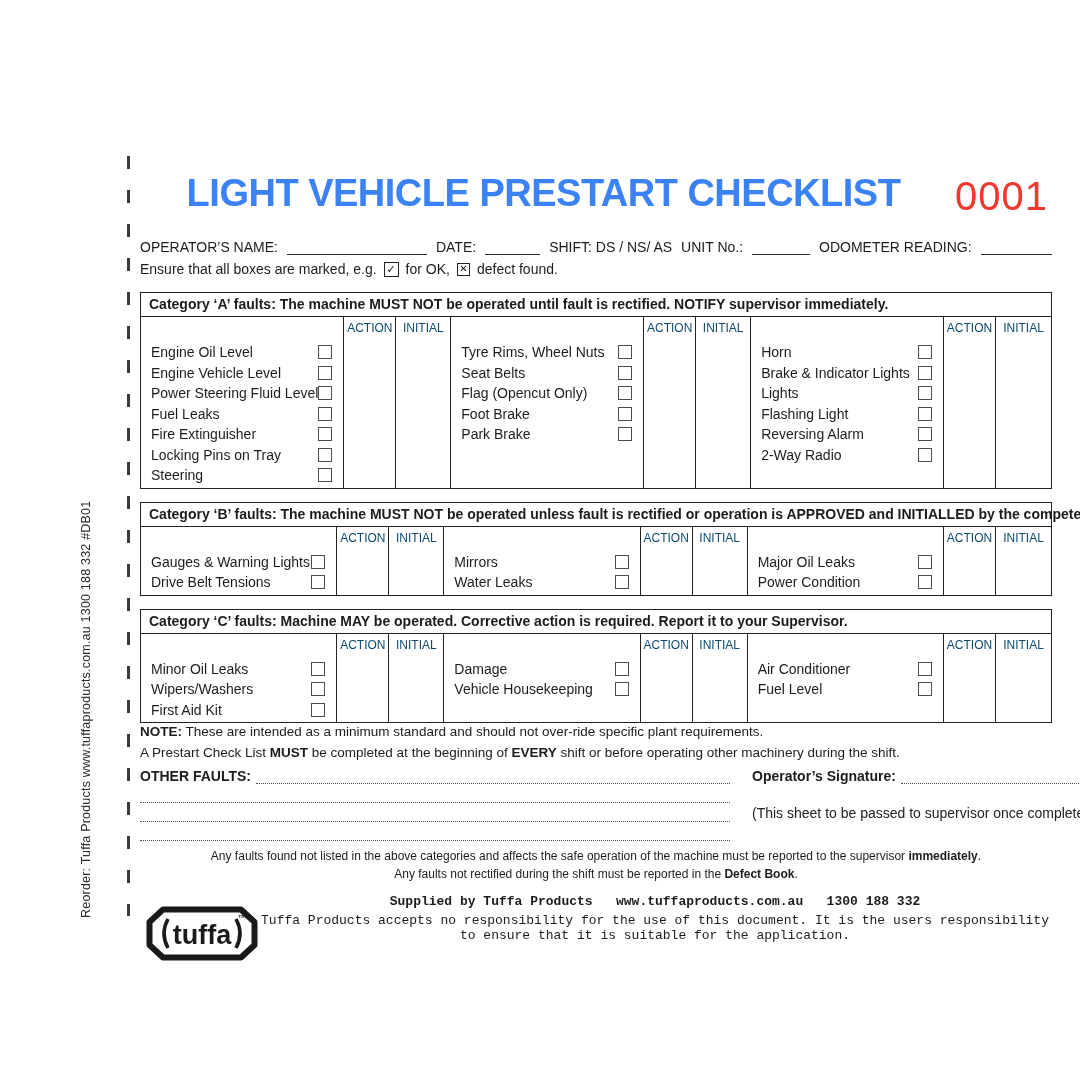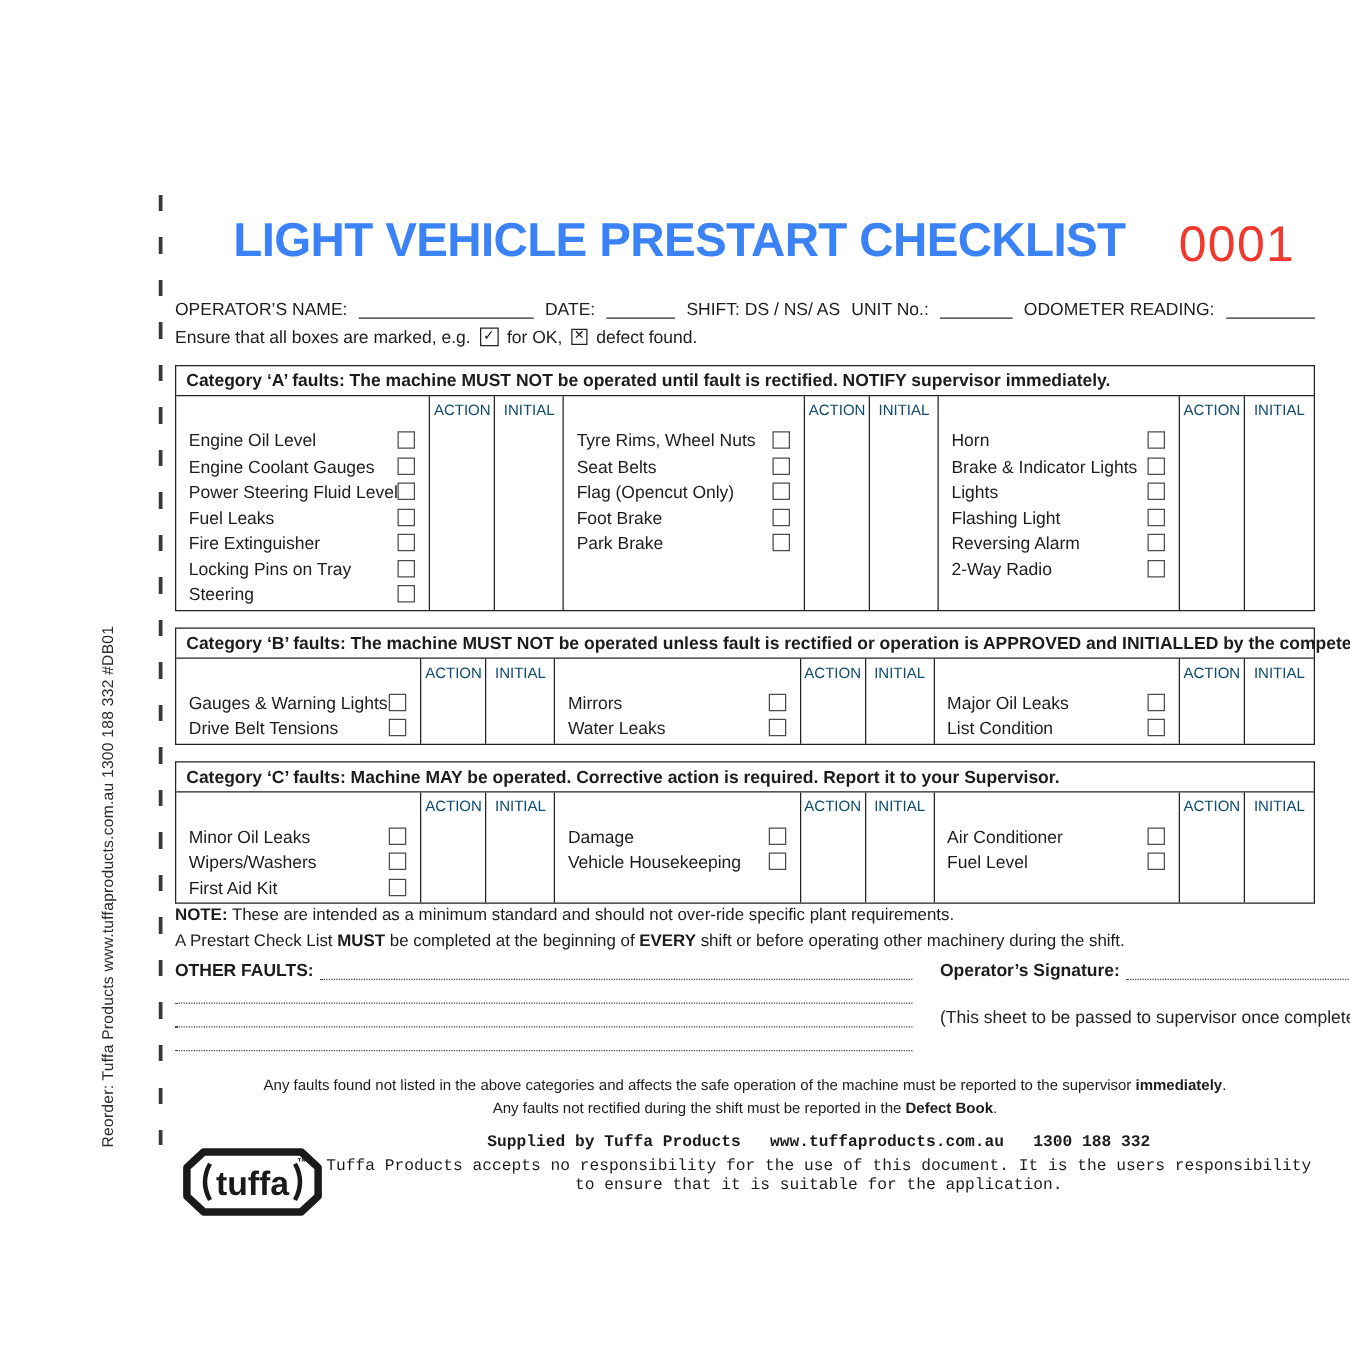--- a/index.html
+++ b/index.html
@@ -15,21 +15,21 @@
   .reorder-text { position:absolute; left:79px; top:478px; height:440px; width:16px;
     writing-mode:vertical-rl; transform:rotate(180deg); font-size:12.5px; color:#2a2a2a;
     white-space:nowrap; letter-spacing:0.2px; }
 
   .doc { position:absolute; left:140px; top:160px; width:912px; }
 
   
   .title-row { position:relative; margin-top:12px; height:48px; }
   .doc-title { position:absolute; left:0; right:105px; text-align:center;
     font-size:38px; font-weight:bold; letter-spacing:-0.5px; color:#3b82f6; white-space:nowrap; }
-  .serial { position:absolute; right:16px; top:2px; font-size:40px; letter-spacing:1px; }
+  .serial { position:absolute; right:4px; top:2px; font-size:40px; letter-spacing:1px; }
 
   
   .fields-row { display:flex; align-items:flex-end; gap:9px; margin-top:17px;
     font-size:14px; height:18px; white-space:nowrap; }
   .blank { display:inline-block; border-bottom:1.4px solid #2a2a2a; height:15px; }
   .blank.grow { flex:1; }
 
   .ensure-row { display:flex; align-items:center; gap:7px; margin-top:4px;
     font-size:14px; height:20px; }
   .ex-box { display:inline-flex; align-items:center; justify-content:center;
@@ -115,21 +115,21 @@
         <div class="cat cat-a">
           <div class="cat-header">Category ‘A’ faults: The machine MUST NOT be operated until fault is rectified. NOTIFY supervisor immediately.</div>
           <div class="cat-body">
             <div class="group">
               <div class="label-col">
                 <div class="item">
                   <span class="item-label">Engine Oil Level</span>
                   <span class="checkbox"></span>
                 </div>
                 <div class="item">
-                  <span class="item-label">Engine Coolant Gauges</span>
+                  <span class="item-label">Engine Vehicle Level</span>
                   <span class="checkbox"></span>
                 </div>
                 <div class="item">
                   <span class="item-label">Power Steering Fluid Level</span>
                   <span class="checkbox"></span>
                 </div>
                 <div class="item">
                   <span class="item-label">Fuel Leaks</span>
                   <span class="checkbox"></span>
                 </div>
@@ -238,21 +238,21 @@
               <div class="sub-col action-col">ACTION</div>
               <div class="sub-col initial-col">INITIAL</div>
             </div>
             <div class="group last">
               <div class="label-col">
                 <div class="item">
                   <span class="item-label">Major Oil Leaks</span>
                   <span class="checkbox"></span>
                 </div>
                 <div class="item">
-                  <span class="item-label">List Condition</span>
+                  <span class="item-label">Power Condition</span>
                   <span class="checkbox"></span>
                 </div>
               </div>
               <div class="sub-col action-col">ACTION</div>
               <div class="sub-col initial-col">INITIAL</div>
             </div>
           </div>
         </div>
         <div class="cat cat-c">
           <div class="cat-header">Category ‘C’ faults: Machine MAY be operated. Corrective action is required. Report it to your Supervisor.</div>
@@ -326,21 +326,21 @@
       <div class="fg-cell tall">
           <span class="dots full"></span>
         </div>
       <div class="fg-cell tall pass-note">(This sheet to be passed to supervisor once completed)</div>
       <div class="fg-cell tall">
           <span class="dots full"></span>
         </div>
       <div class="fg-cell tall"></div>
     </div>
 
-    <p class="centered-note" style="margin-top:20px"><span>Any faults found not listed in the above categories and affects the safe operation of the machine must be reported to the supervisor </span><b>immediately</b><span>.</span></p>
+    <p class="centered-note" style="margin-top:8px"><span>Any faults found not listed in the above categories and affects the safe operation of the machine must be reported to the supervisor </span><b>immediately</b><span>.</span></p>
     <p class="centered-note"><span>Any faults not rectified during the shift must be reported in the </span><b>Defect Book</b><span>.</span></p>
 
     <div class="bottom-block">
       <div class="logo">
         <svg width="112" height="55" viewBox="0 0 112 55">
           <path d="M17 3.5 L95 3.5 L108.5 16 L108.5 39 L95 51.5 L17 51.5 L3.5 39 L3.5 16 Z" fill="none" stroke="#1a1a1a" stroke-width="6" stroke-linejoin="round"></path>
           <path d="M22 13 Q14 27.5 22 42" fill="none" stroke="#1a1a1a" stroke-width="3.6"></path>
           <path d="M90 13 Q98 27.5 90 42" fill="none" stroke="#1a1a1a" stroke-width="3.6"></path>
           <text x="56" y="38" text-anchor="middle" font-family="Liberation Sans, DejaVu Sans, sans-serif" font-size="27" font-weight="bold" fill="#1a1a1a">tuffa</text>
           <text x="96" y="15" text-anchor="middle" font-family="Liberation Sans, DejaVu Sans, sans-serif" font-size="9" font-weight="bold" fill="#1a1a1a">™</text>

